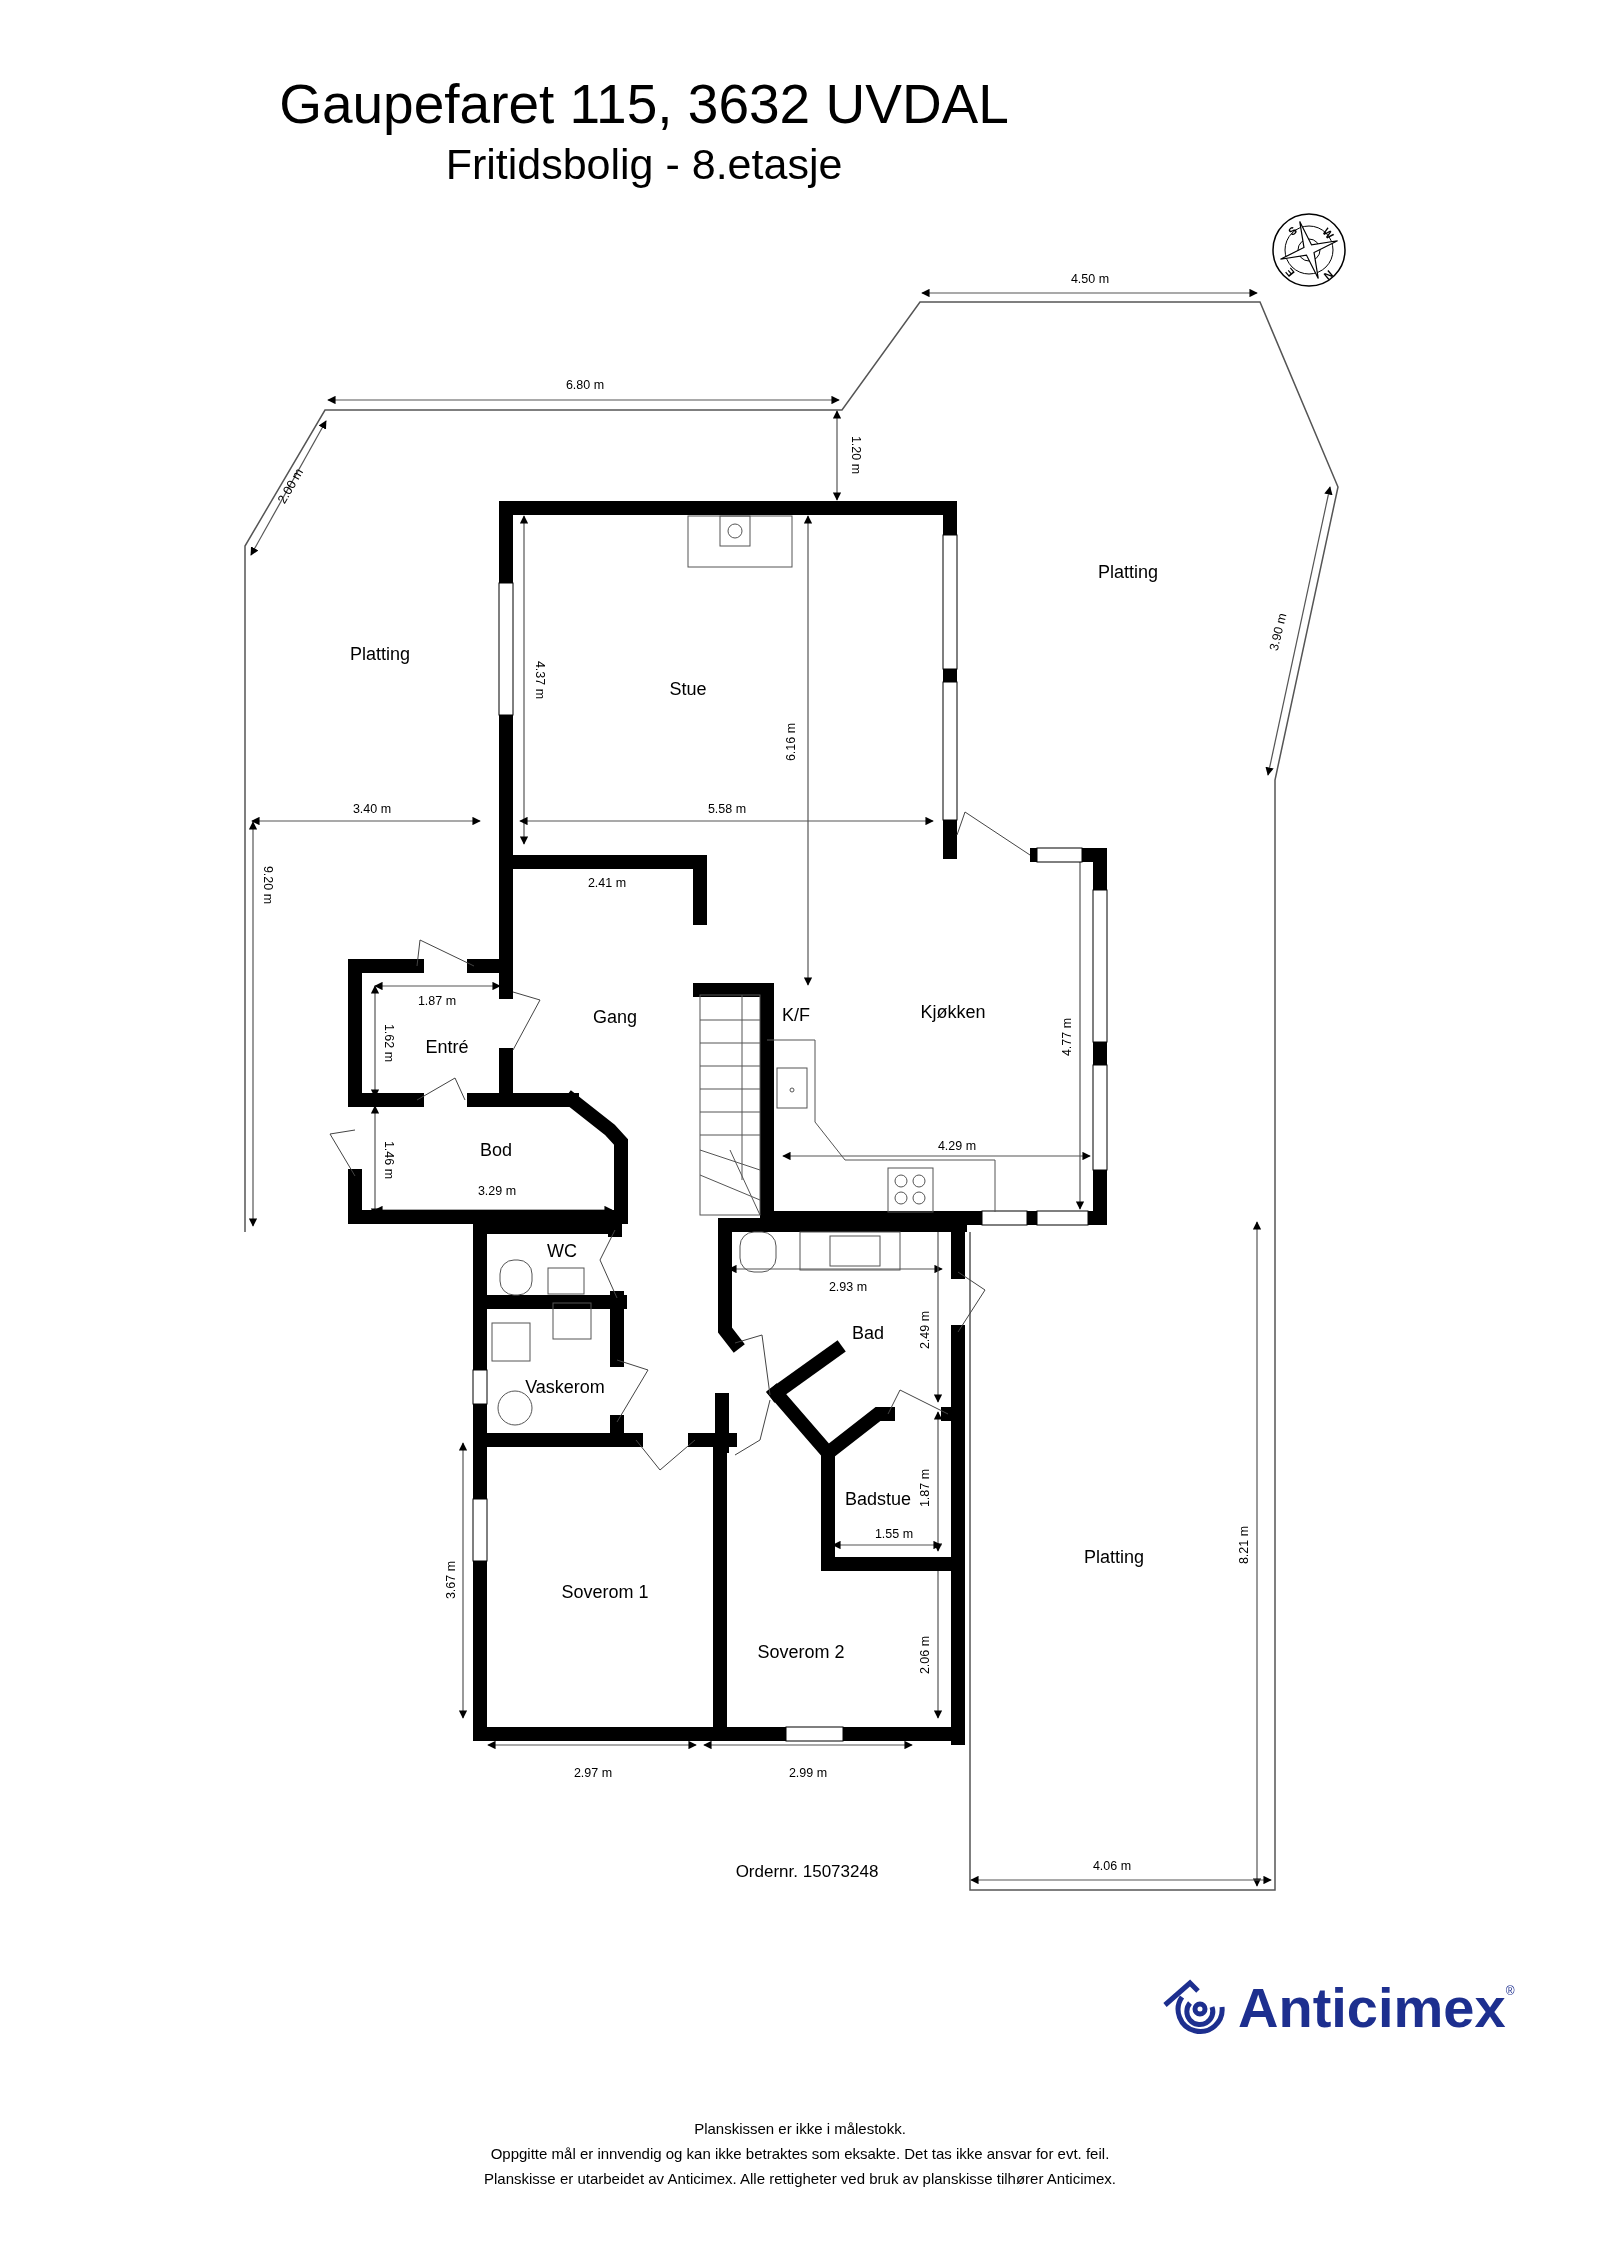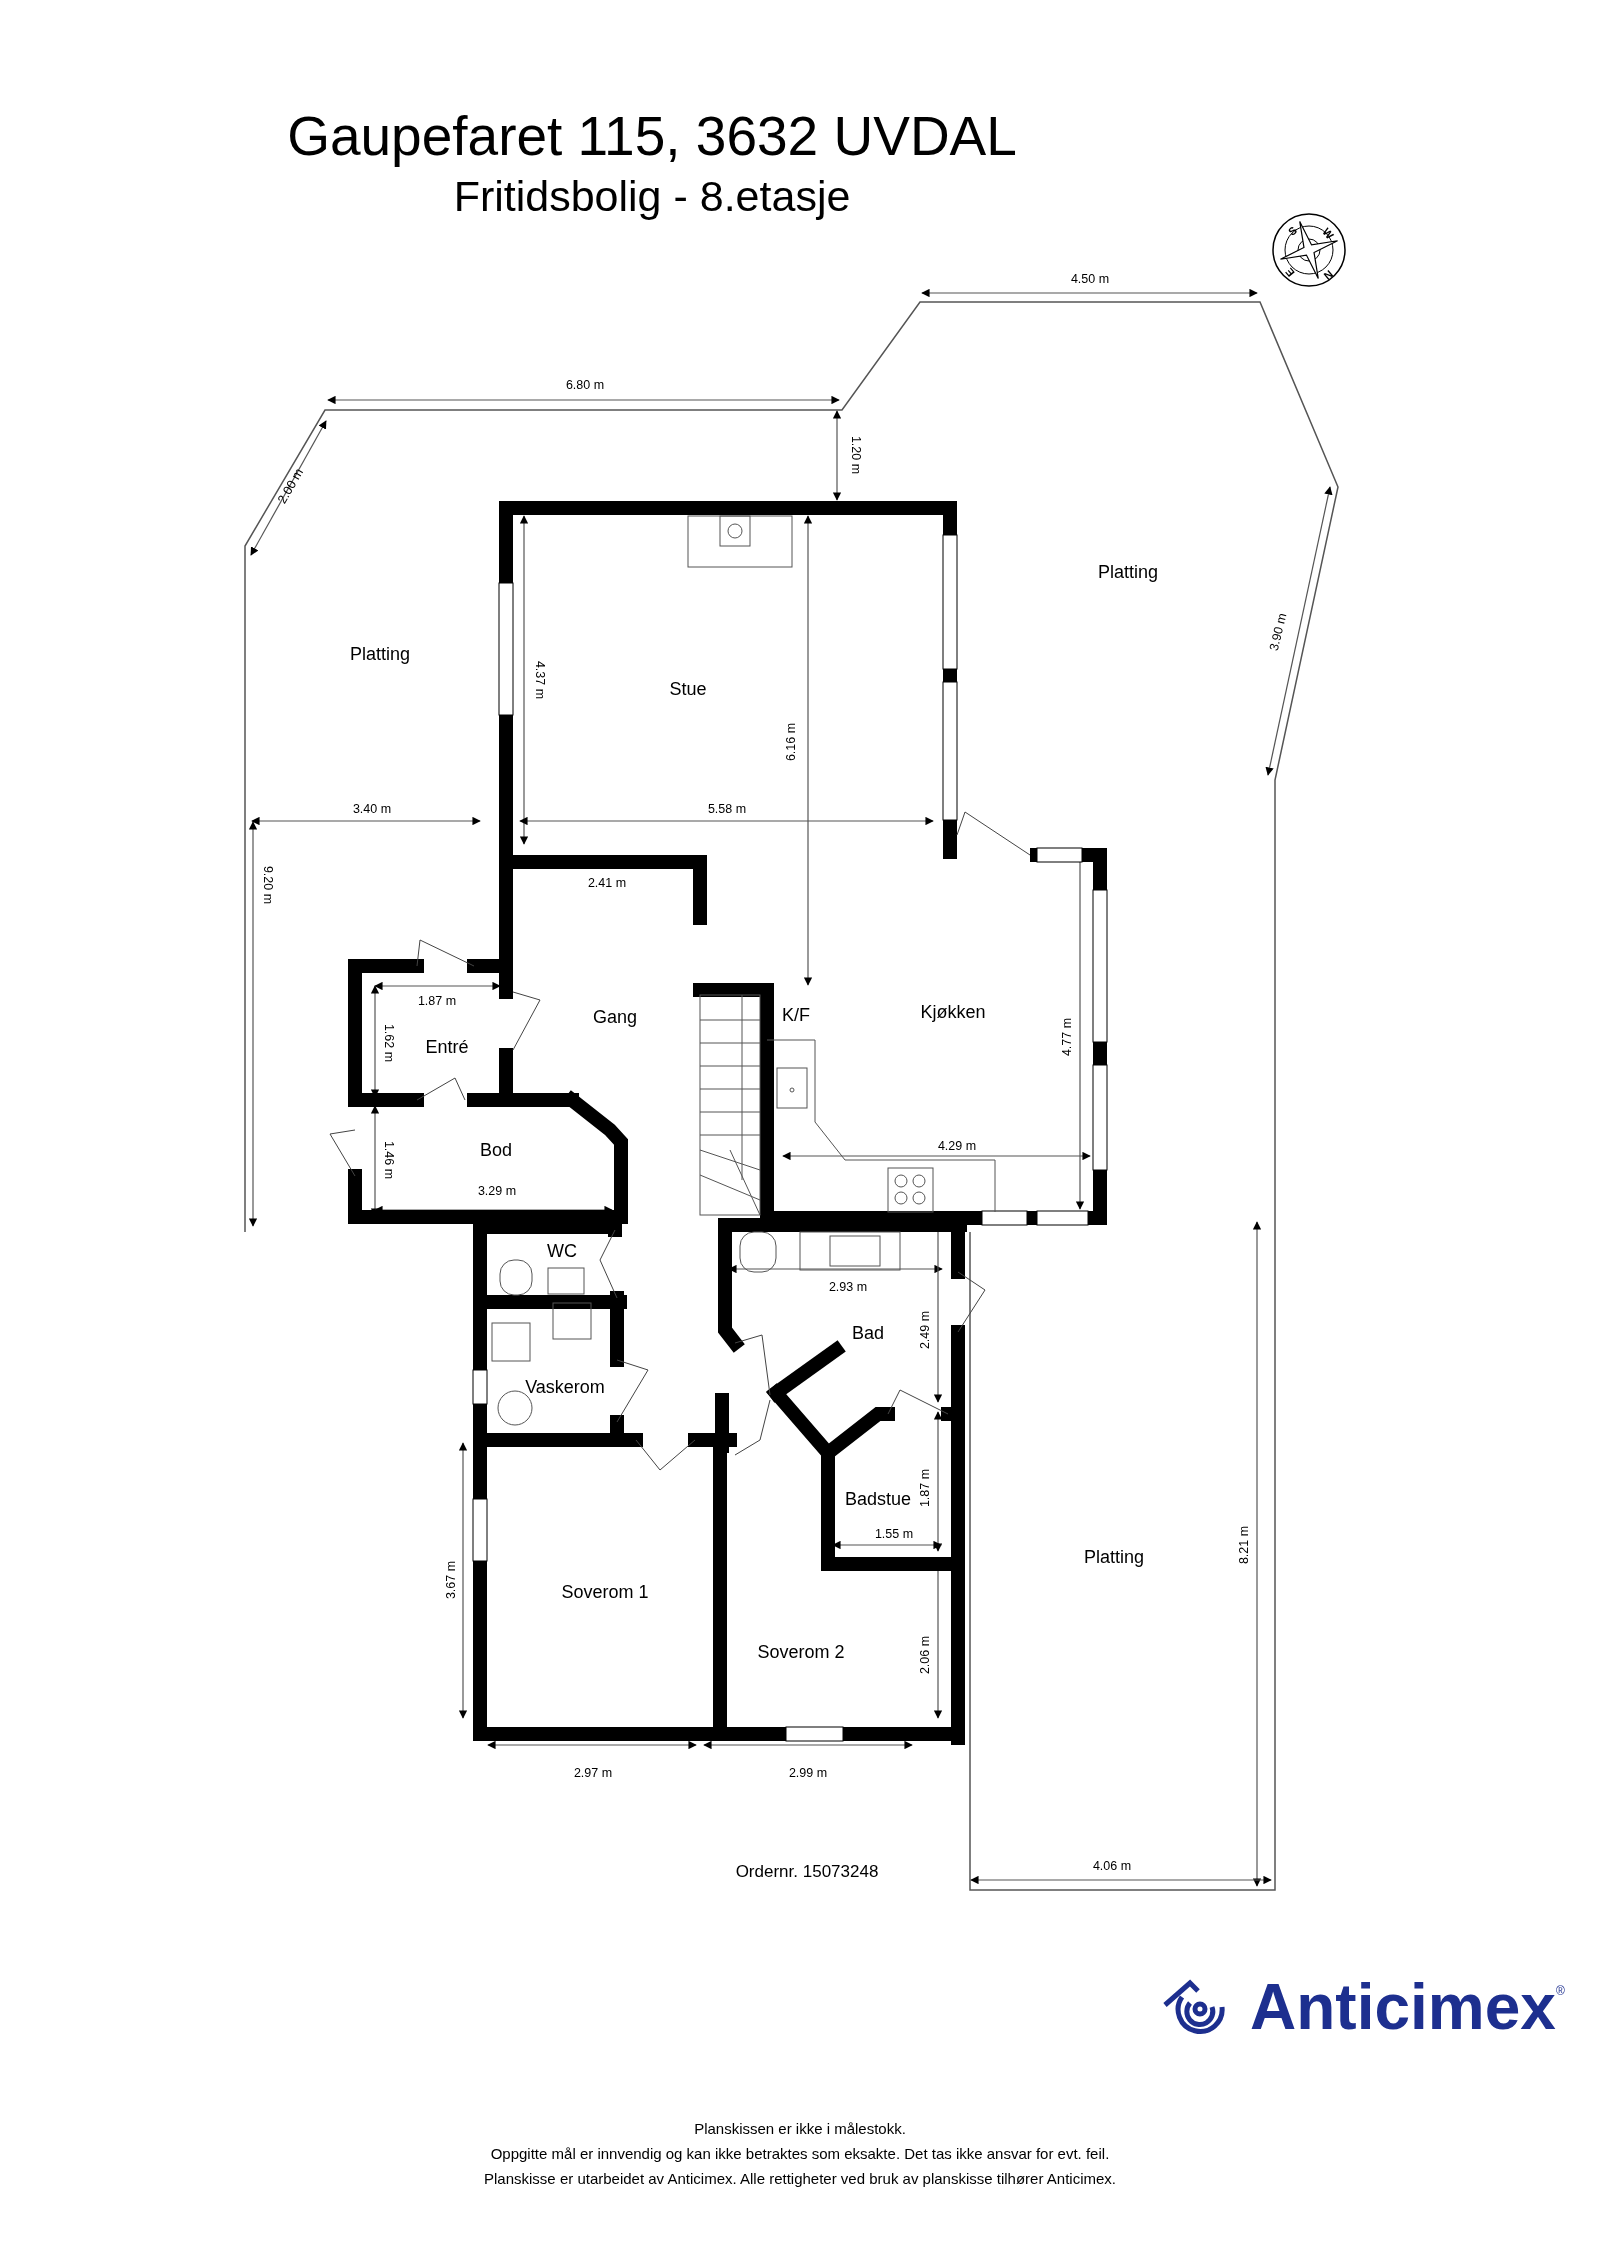--- a/index.html
+++ b/index.html
@@ -1,25 +1,25 @@
 <!DOCTYPE html>
 <html><head>
 <meta charset="utf-8">
 <style>
   html, body { margin:0; padding:0; background:#ffffff; }
   body { width:1600px; height:2263px; position:relative; overflow:hidden; font-family:"Liberation Sans", sans-serif; color:#000; }
-  .title { position:absolute; left:12px; width:1280px; text-align:center;margin-top:32px; }
+  .title { position:absolute; left:4px; width:1280px; text-align:center; }
   .t1 { top:72px; font-size:55px; line-height:64px; }
   .t2 { top:138px; font-size:43px; line-height:52px; }
   svg.plan { position:absolute; left:0; top:0; }
   .room-label { font-family:"Liberation Sans", sans-serif; font-size:18px; fill:#000; }
   .dim-label { font-family:"Liberation Sans", sans-serif; font-size:12.5px; fill:#000; }
   .order { position:absolute; top:1862px; left:0; width:1600px; text-align:center; font-size:17px;margin-left:7px; }
   .logo { position:absolute; left:1160px; top:1972px; height:70px; display:flex; align-items:center; }
-  .logo-text { color:#1d2f8f; font-weight:bold; font-size:64px; margin-left:20px; letter-spacing:0px; }
+  .logo-text { color:#1d2f8f; font-weight:bold; font-size:56px; margin-left:8px; letter-spacing:0px; }
   .logo-reg { color:#1d2f8f; font-size:12px; align-self:flex-start; margin-top:12px; }
   .footer { position:absolute; top:2116px; left:0; width:1600px; text-align:center; font-size:15px; line-height:25px; }
 </style>
 </head>
 <body>
 
 <div class="title t1">Gaupefaret 115, 3632 UVDAL</div>
 <div class="title t2">Fritidsbolig - 8.etasje</div>
 
 <svg class="plan" width="1600" height="2263" viewBox="0 0 1600 2263" xmlns="http://www.w3.org/2000/svg">

